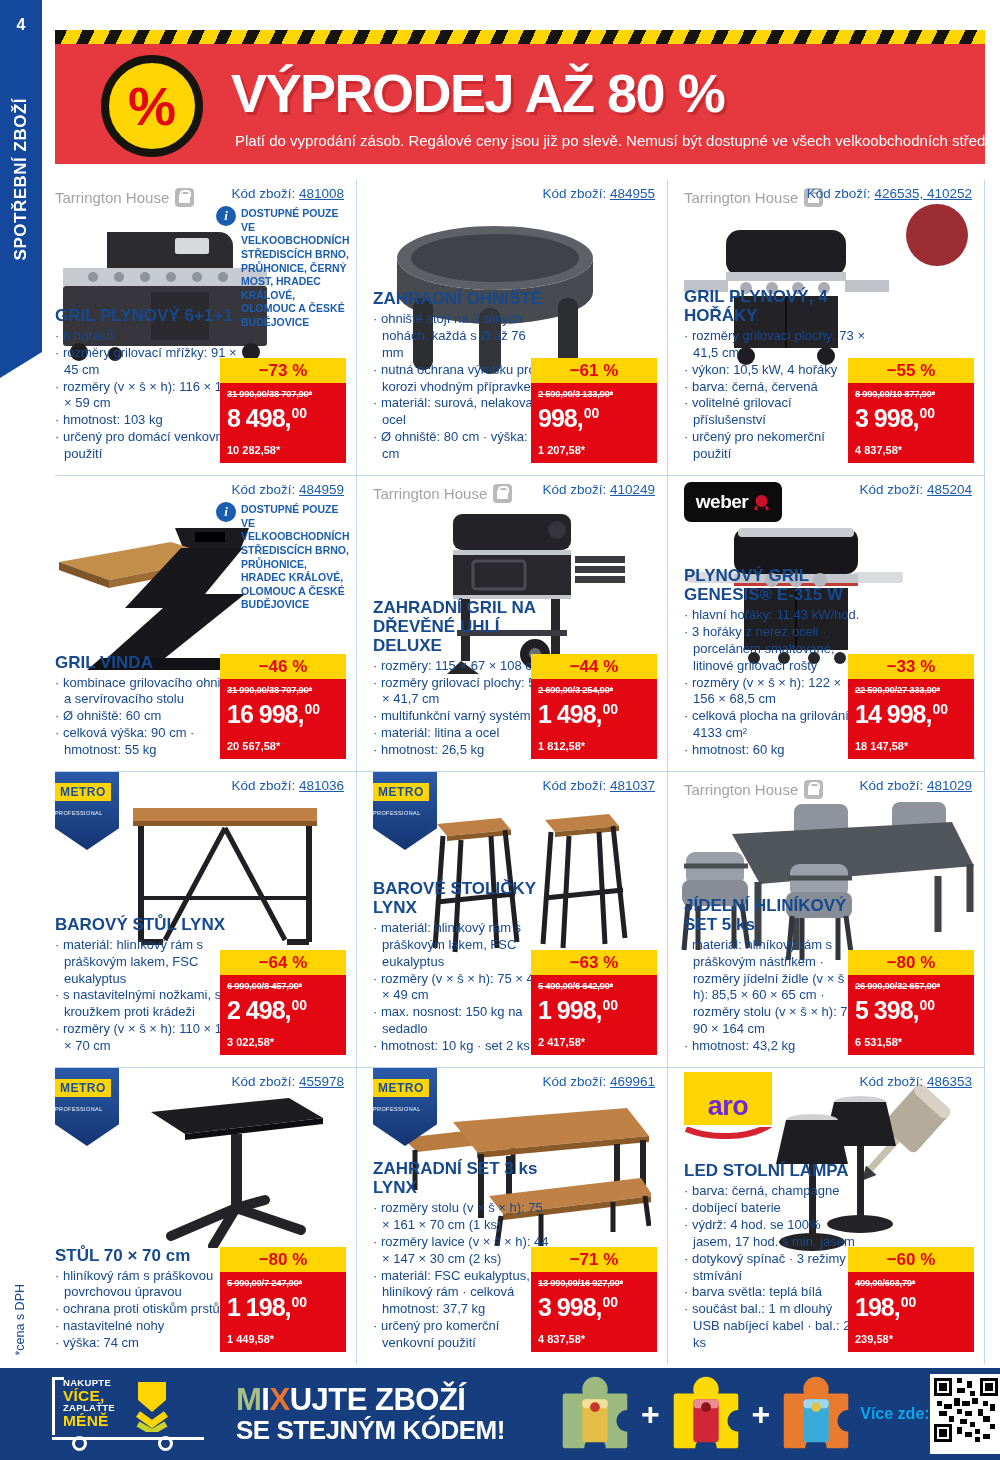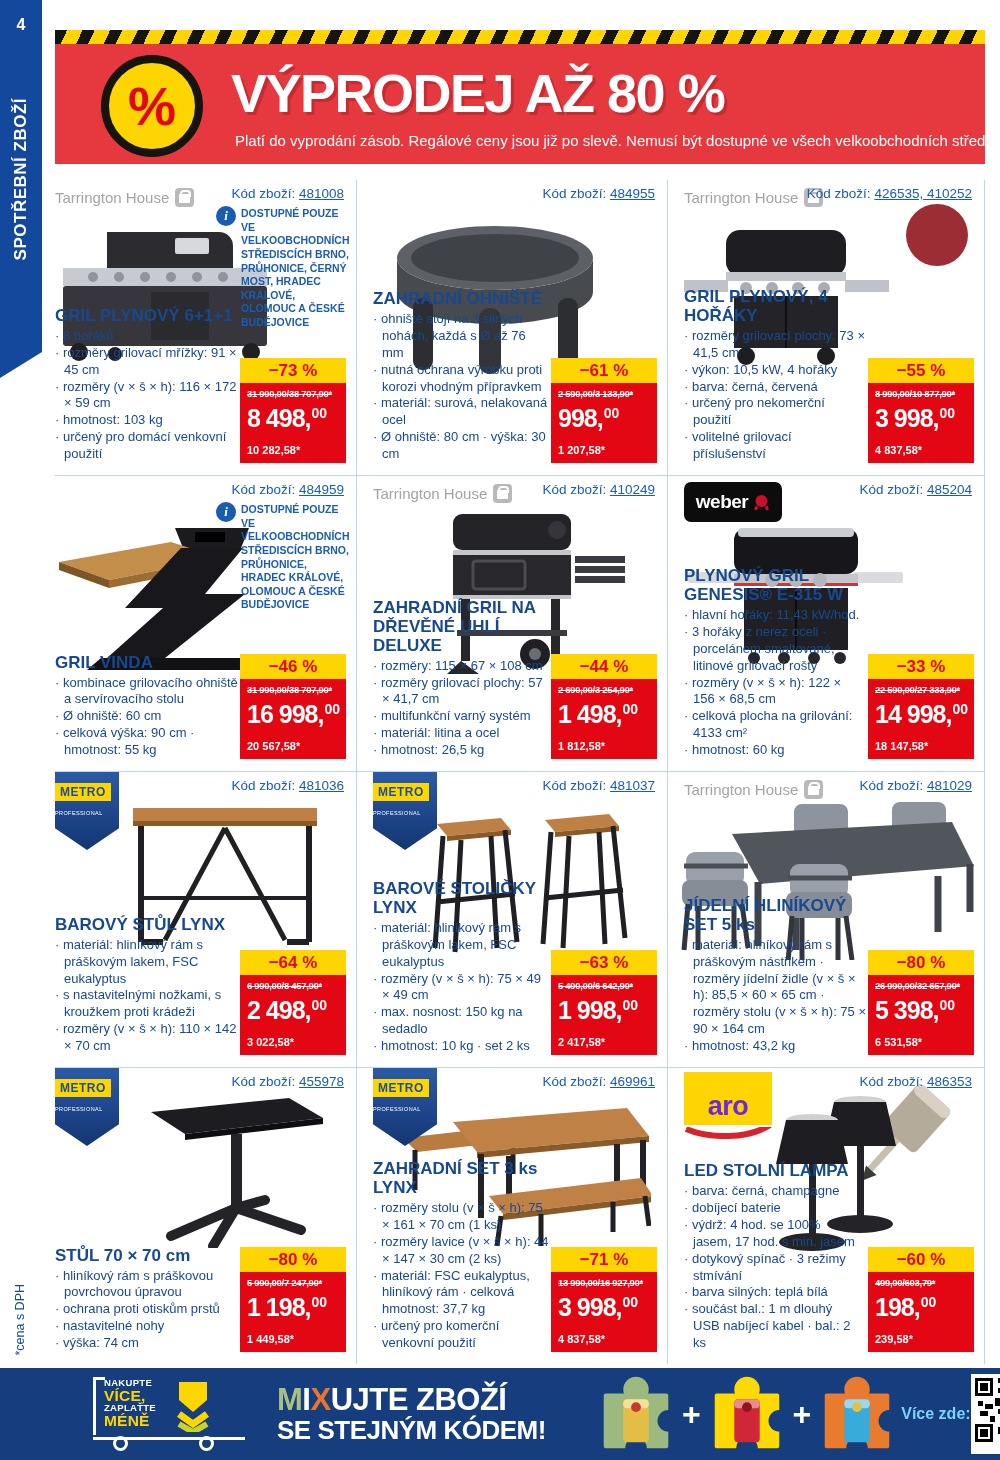--- a/index.html
+++ b/index.html
@@ -58,46 +58,46 @@
     font-family:"Liberation Serif",serif;font-style:italic}
   .avail p{margin:1px 0 0;font-size:10.5px;font-weight:bold;color:#1a5cb0;line-height:1.3}
   .swatch{position:absolute;top:24px;right:16px;width:62px;height:62px;border-radius:50%;
     background:#9d2d34;z-index:4}
   .art{position:absolute;z-index:1}
   .pinfo{position:absolute;left:var(--pl);bottom:12px;right:118px;z-index:6}
   .ptitle{margin:0 0 3px;font-size:17px;font-weight:bold;color:#17498f;line-height:1.12}
   .bullets{margin:0;padding:0;list-style:none;color:#17498f;font-size:13px;line-height:1.3}
   .bullets li{padding-left:9px;text-indent:-9px}
   .bullets li::before{content:"· "}
-  .badge{position:absolute;right:10px;bottom:12px;width:106px;z-index:7}
+  .badge{position:absolute;right:10px;bottom:12px;width:126px;z-index:7}
   .disc{background:#ffd500;color:#e30613;font-weight:bold;font-size:17px;text-align:center;padding:3px 0 2px}
   .redbox{background:#e30613;color:#fff;padding:5px 7px 7px}
   .oldp{font-size:9.5px;font-weight:bold;text-decoration:line-through;white-space:nowrap;letter-spacing:-.3px}
   .newp{font-size:25px;font-weight:bold;letter-spacing:-1px;white-space:nowrap;margin-top:5px}
   .newp sup{font-size:14px;letter-spacing:0;margin-left:1px}
   .vatp{font-size:11px;font-weight:bold;margin-top:11px}
   
   .page-footer{position:absolute;left:0;top:1368px;width:1000px;height:92px;background:#163d7d;
     display:flex;align-items:center}
-  .cart{position:relative;width:152px;height:74px;margin-left:93px;flex:none}
+  .cart{position:relative;width:152px;height:74px;margin-left:52px;flex:none}
   .cf-top{position:absolute;left:0;top:0;width:12px;height:3px;background:#fff}
   .cf-left{position:absolute;left:0;top:0;width:3px;height:58px;background:#fff}
   .cf-base{position:absolute;left:0;bottom:11px;width:152px;height:3px;background:#fff}
   .cf-w{position:absolute;bottom:0;width:9px;height:9px;border:3px solid #fff;border-radius:50%}
   .cart-t{position:absolute;left:11px;top:1px;line-height:1.02}
   .ct-s{color:#fff;font-size:9.5px;font-weight:bold;letter-spacing:.3px}
   .ct-b{color:#ffd500;font-size:15.5px;font-weight:bold;letter-spacing:.2px}
   .cart-arrow{position:absolute;left:84px;top:5px}
   .mixhead{margin-left:32px;font-weight:bold;line-height:1.05;letter-spacing:-.5px;white-space:nowrap}
   .mix1{font-size:31px;color:#fff}
   .mix2{font-size:26px;color:#fff}
   .mm{color:#a9c084}.mi{color:#fff}.mx{color:#e8742e}
   .puzzles{display:flex;align-items:center;margin-left:46px;flex:none}
   .plus{color:#fff;font-size:32px;font-weight:bold;margin:0 2px}
-  .morezde{color:#7dd3fc;font-weight:bold;font-size:16px;margin-left:auto;white-space:nowrap}
+  .morezde{color:#0ea5e9;font-weight:bold;font-size:16px;margin-left:auto;white-space:nowrap}
   .qr{width:72px;height:72px;background:#fff;margin-right:38px;padding:4px;flex:none}
 </style>
 </head>
 <body>
 
 <div class="sidebar">
   <div class="pagenum">4</div>
   <div class="side-label">SPOTŘEBNÍ ZBOŽÍ</div>
 </div>
 <div class="vat-note">*cena s DPH</div>
@@ -215,22 +215,22 @@
       <rect x="101" y="82" width="2" height="52" fill="#101013"></rect>
       <circle cx="62" cy="142" r="9" fill="#1d1d22"></circle>
         <circle cx="142" cy="142" r="9" fill="#1d1d22"></circle>
     </svg>
     <div class="pinfo">
       <h3 class="ptitle">GRIL PLYNOVÝ, 4 HOŘÁKY</h3>
       <ul class="bullets">
           <li>rozměry grilovací plochy: 73 × 41,5 cm</li>
           <li>výkon: 10,5 kW, 4 hořáky</li>
           <li>barva: černá, červená</li>
+          <li>volitelné grilovací příslušenství</li>
           <li>určený pro nekomerční použití</li>
-          <li>volitelné grilovací příslušenství</li>
         </ul>
     </div>
     <div class="badge">
       <div class="disc">−55 %</div>
       <div class="redbox">
         <div class="oldp">8 990,00/10 877,90*</div>
         <div class="newp"><span>3 998,</span><sup>00</sup></div>
         <div class="vatp">4 837,58*</div>
       </div>
     </div>
@@ -585,21 +585,21 @@
       <use href="#blamp" x="92" y="10"></use>
       <use href="#blamp" x="44" y="28"></use>
     </svg>
     <div class="pinfo" style="right:126px">
       <h3 class="ptitle">LED STOLNÍ LAMPA</h3>
       <ul class="bullets">
           <li>barva: černá, champagne</li>
           <li>dobíjecí baterie</li>
           <li>výdrž: 4 hod. se 100% jasem, 17 hod. s min. jasem</li>
           <li>dotykový spínač · 3 režimy stmívání</li>
-          <li>barva silných: teplá bílá</li>
+          <li>barva světla: teplá bílá</li>
           <li>součást bal.: 1 m dlouhý USB nabíjecí kabel · bal.: 2 ks</li>
         </ul>
     </div>
     <div class="badge">
       <div class="disc">−60 %</div>
       <div class="redbox">
         <div class="oldp">499,00/603,79*</div>
         <div class="newp"><span>198,</span><sup>00</sup></div>
         <div class="vatp">239,58*</div>
       </div>

